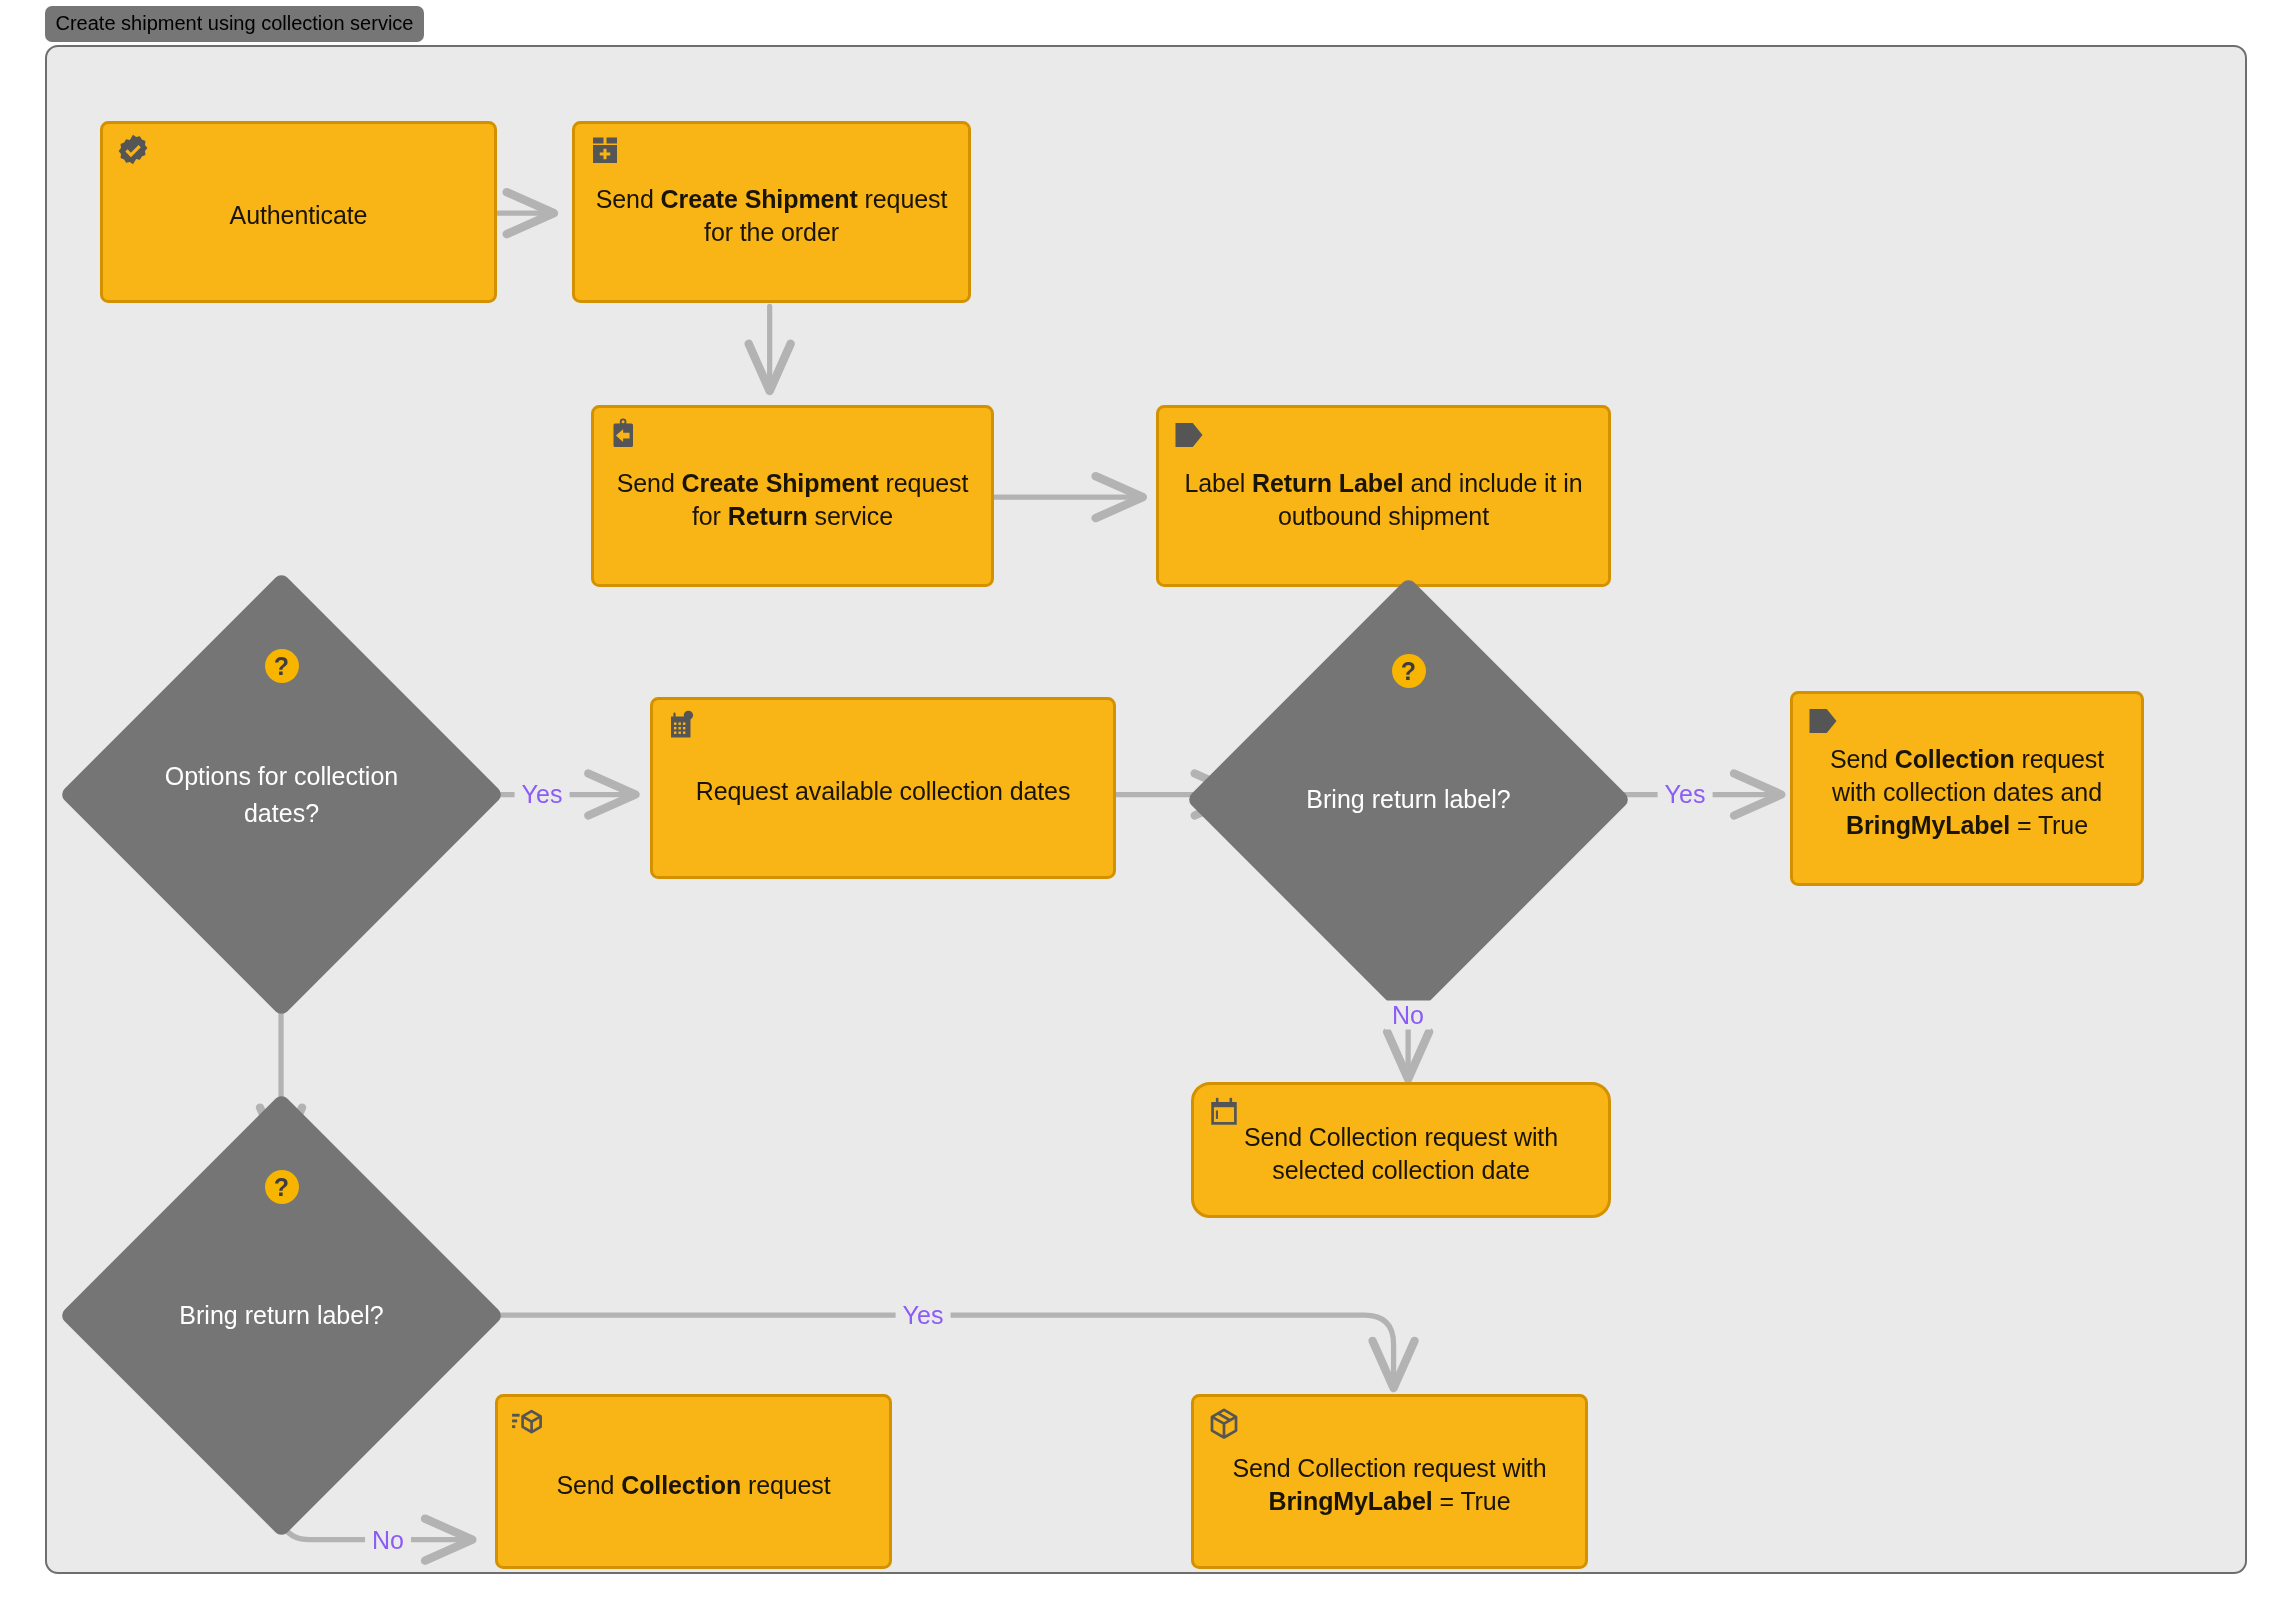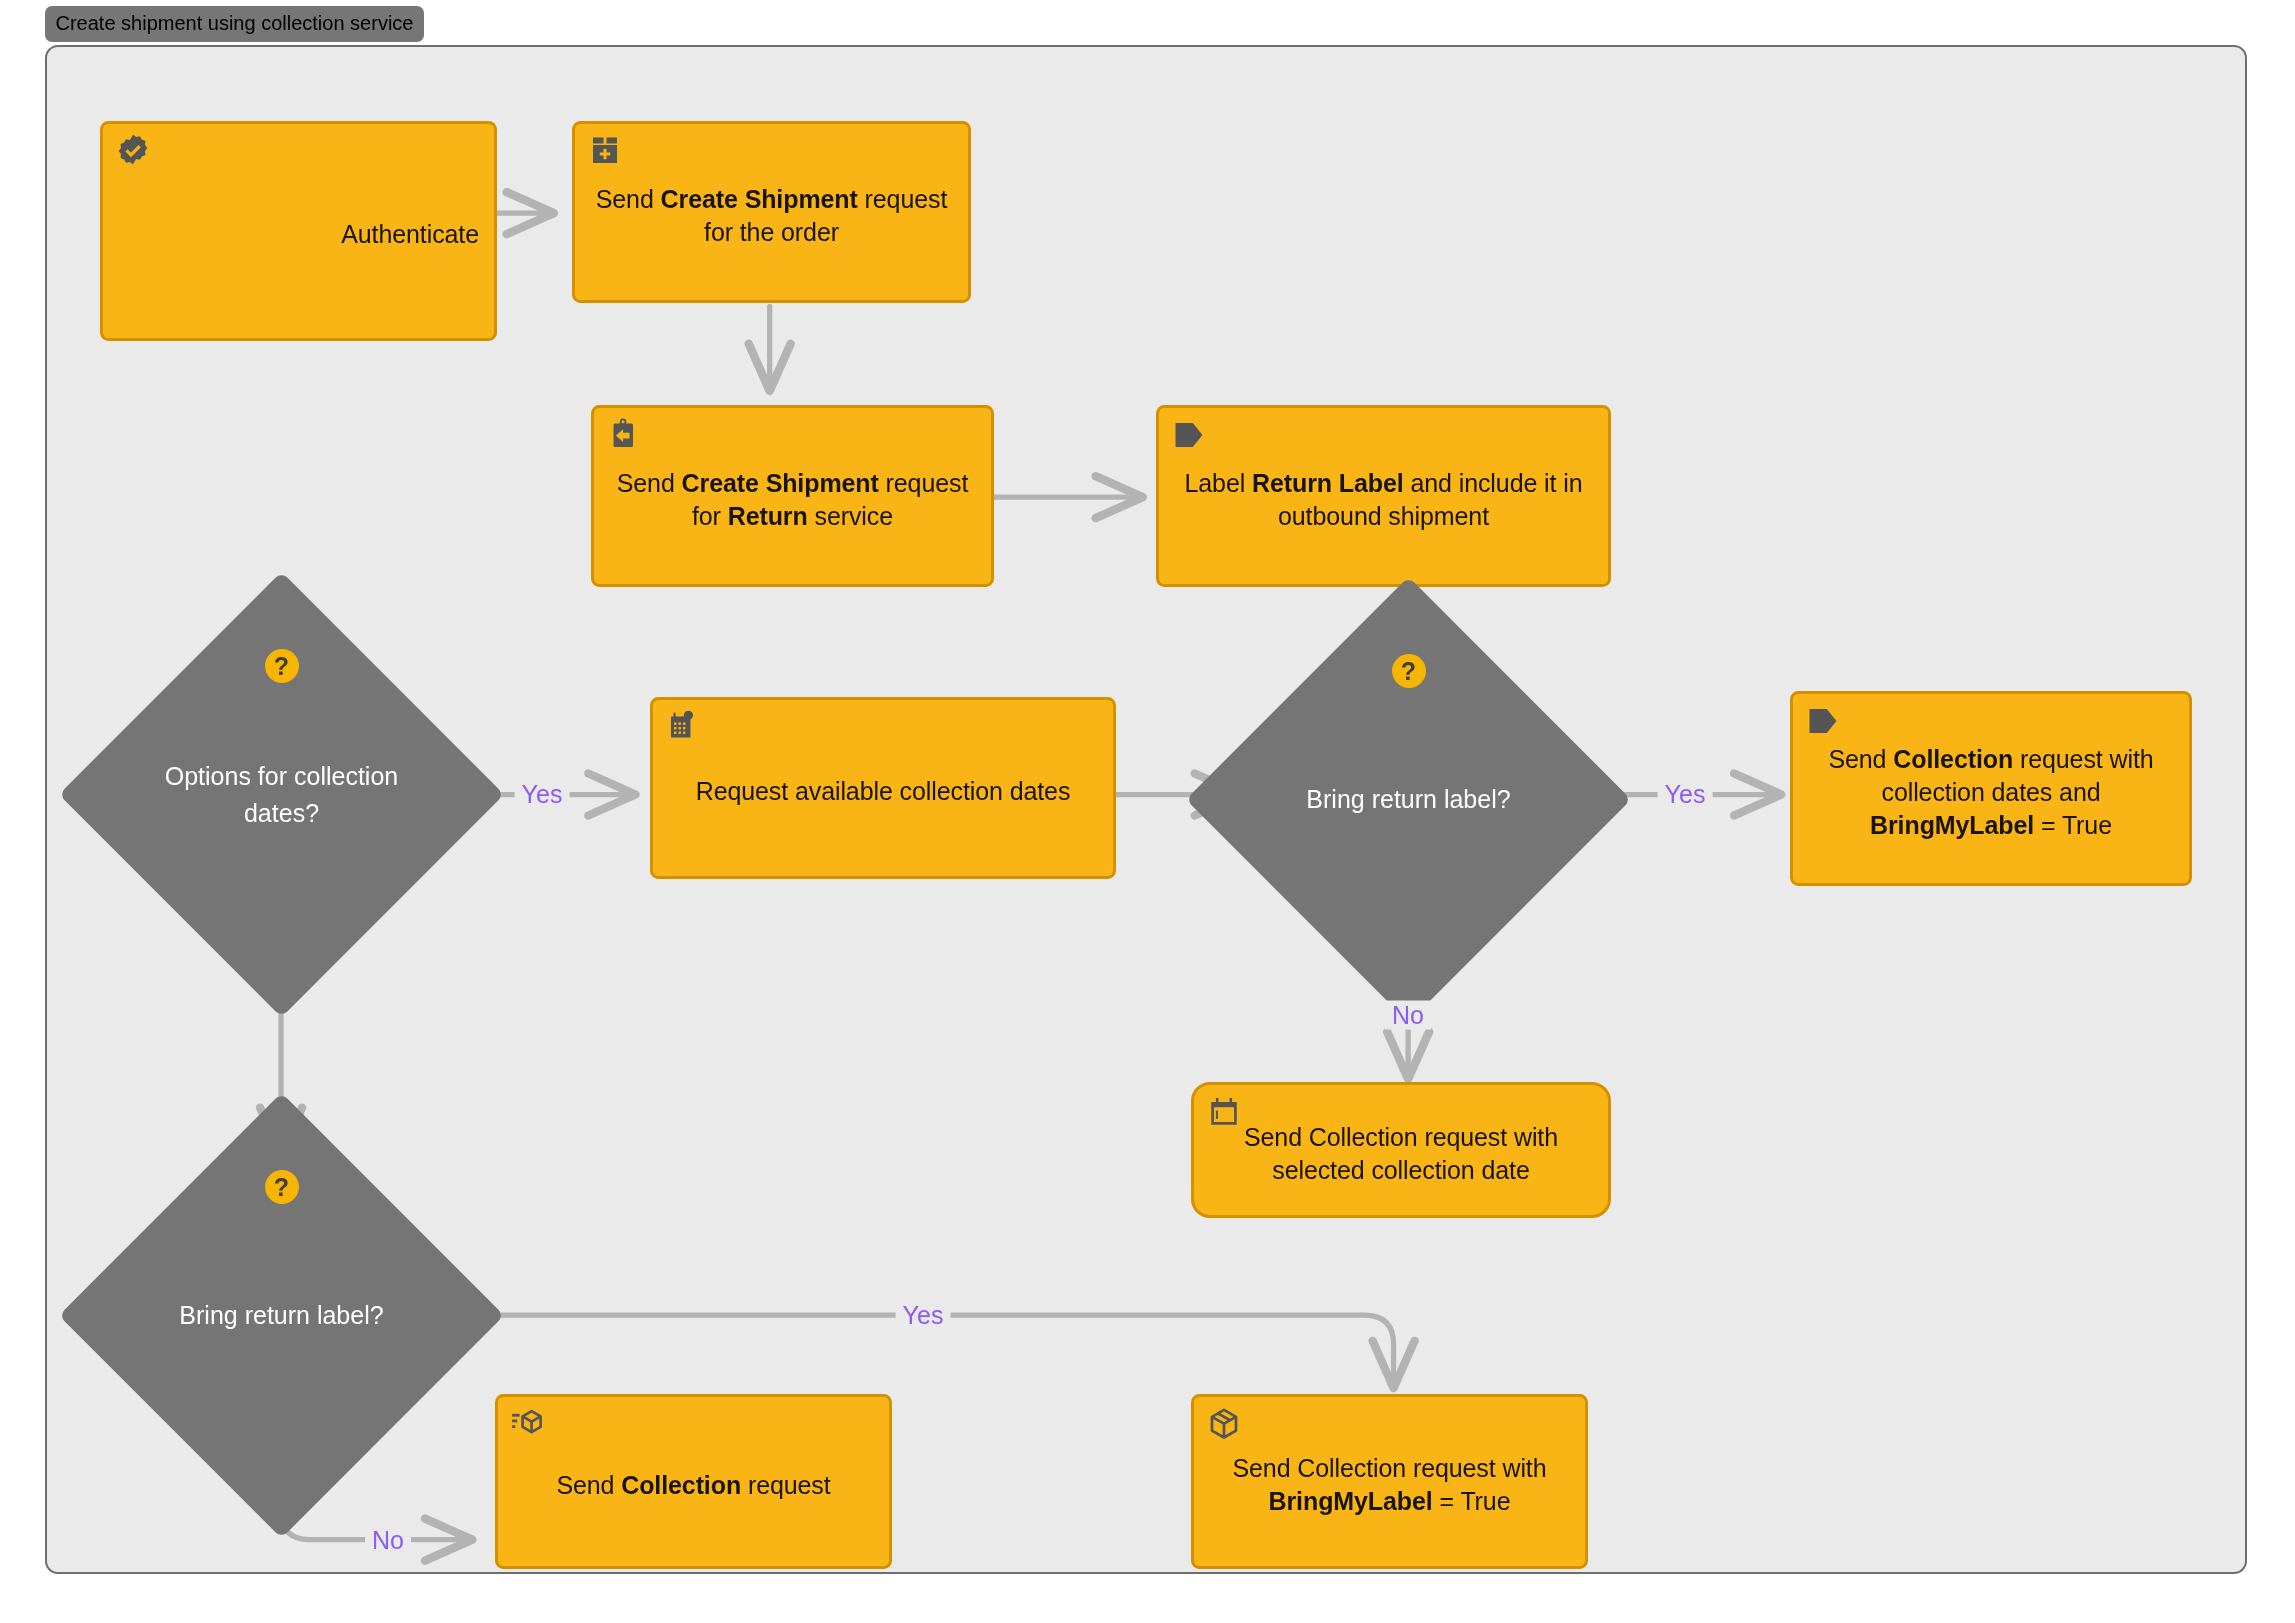--- a/index.html
+++ b/index.html
@@ -94,21 +94,21 @@
       <path d="M2700,1362 L3055,1362" marker-end="url(#arrow)"></path>
 
       <path d="M2415,1635 L2415,1850" marker-end="url(#arrow)"></path>
 
       <path d="M760,2255 L2340,2255 Q2390,2255 2390,2305 L2390,2380" marker-end="url(#arrow)"></path>
 
       <path d="M482,2510 L482,2590 Q482,2640 532,2640 L810,2640" marker-end="url(#arrow)"></path>
     </g>
   </svg>
 
-  <div class="node" style="left:100px;top:121px;width:397px;height:220px;justify-content:flex-end;">
+  <div class="node" style="left:100px;top:121px;width:397px;height:182px;">
     <svg class="nicon" viewBox="0 0 24 24">
       <path fill="#555555" d="M12 1.2l2.1 1.5 2.5-.5 1.3 2.2 2.4 1-.3 2.6 1.6 2-1.6 2 .3 2.6-2.4 1-1.3 2.2-2.5-.5L12 20.8l-2.1-1.5-2.5.5-1.3-2.2-2.4-1 .3-2.6L2.4 12l1.6-2-.3-2.6 2.4-1 1.3-2.2 2.5.5z"></path>
       <path fill="#f9b515" d="M10.6 16.1L6.9 12.4l1.5-1.5 2.2 2.2 5.1-5.1 1.5 1.5z"></path>
     </svg>
     <div class="txt">
       <span>Authenticate</span>
     </div>
   </div>
 
   <div class="node" style="left:572px;top:121px;width:399px;height:182px;">
@@ -172,21 +172,21 @@
   </div>
 
   <div class="diamond" style="left:1251px;top:642px;width:315px;height:315px;">
     <div class="dshape"></div>
     <div class="qmark">?</div>
     <div class="dlabel">
       <span>Bring return label?</span>
     </div>
   </div>
 
-  <div class="node" style="left:1790px;top:691px;width:402px;height:195px;">
+  <div class="node" style="left:1790px;top:691px;width:354px;height:195px;">
     <svg class="nicon" viewBox="0 0 24 24">
       <path fill="#555555" d="M3 4h11.5L21 12l-6.5 8H3z"></path>
     </svg>
     <div class="txt">
       <span>Send </span><b>Collection</b><span> request with collection dates and </span><b>BringMyLabel</b><span> = True</span>
     </div>
   </div>
 
   <div class="node" style="left:1191px;top:1082px;width:420px;height:136px;border-radius:19px;">
     <svg class="nicon" viewBox="0 0 24 24">

